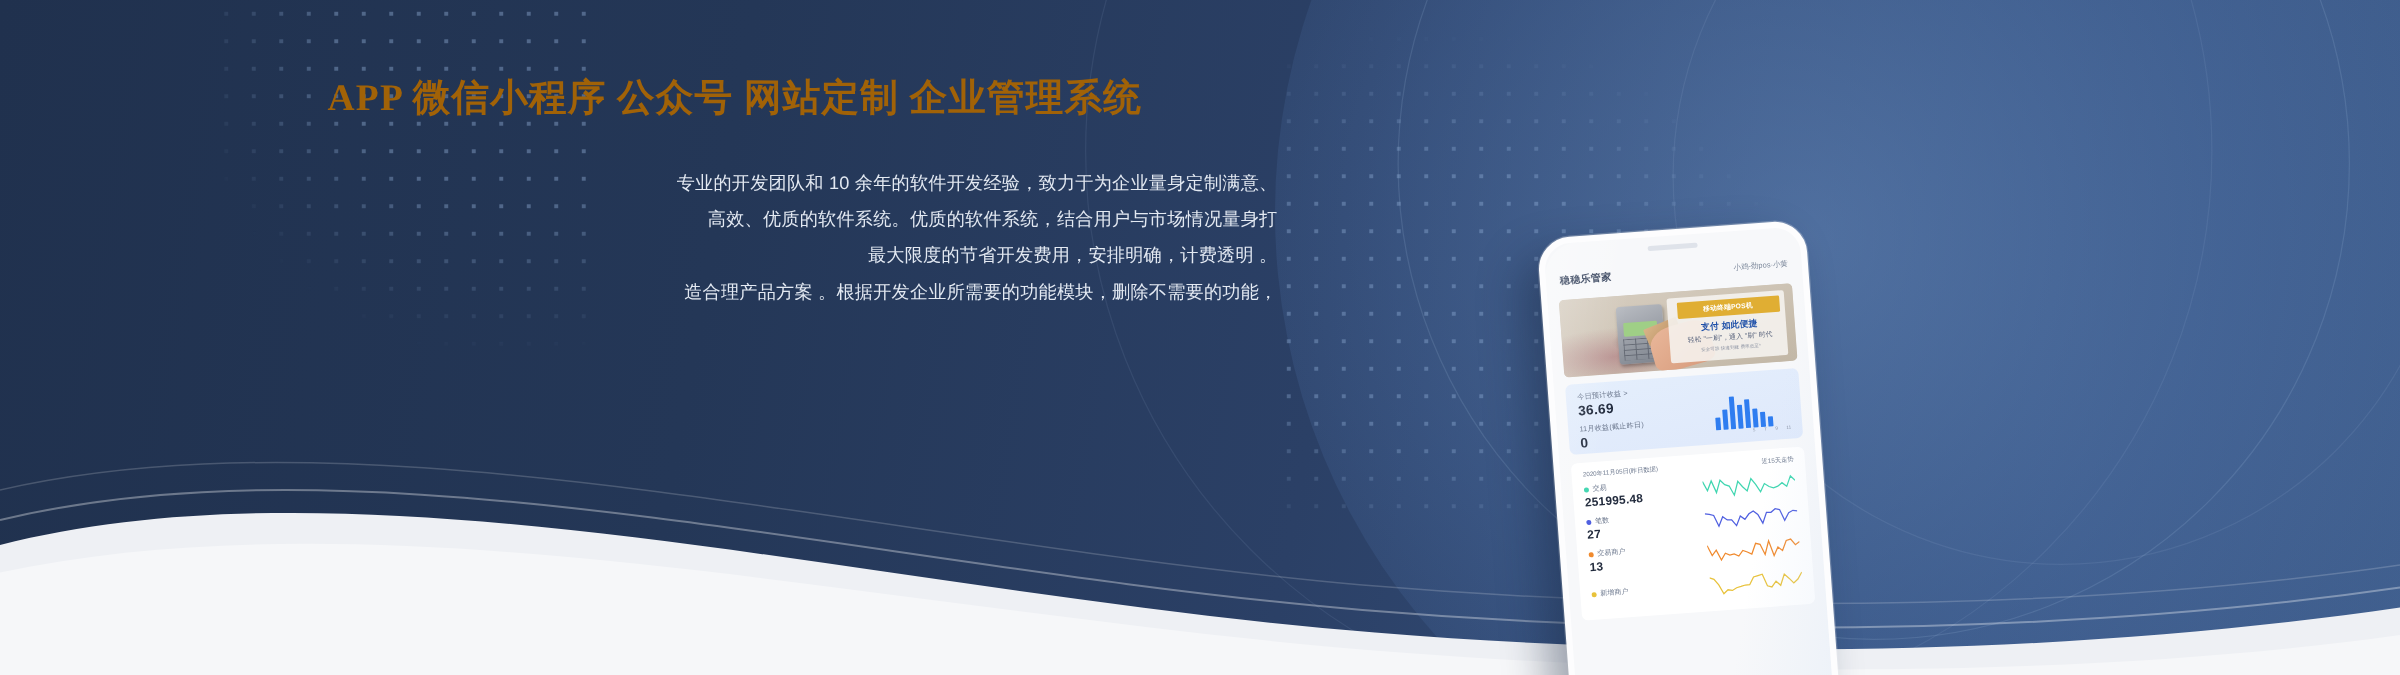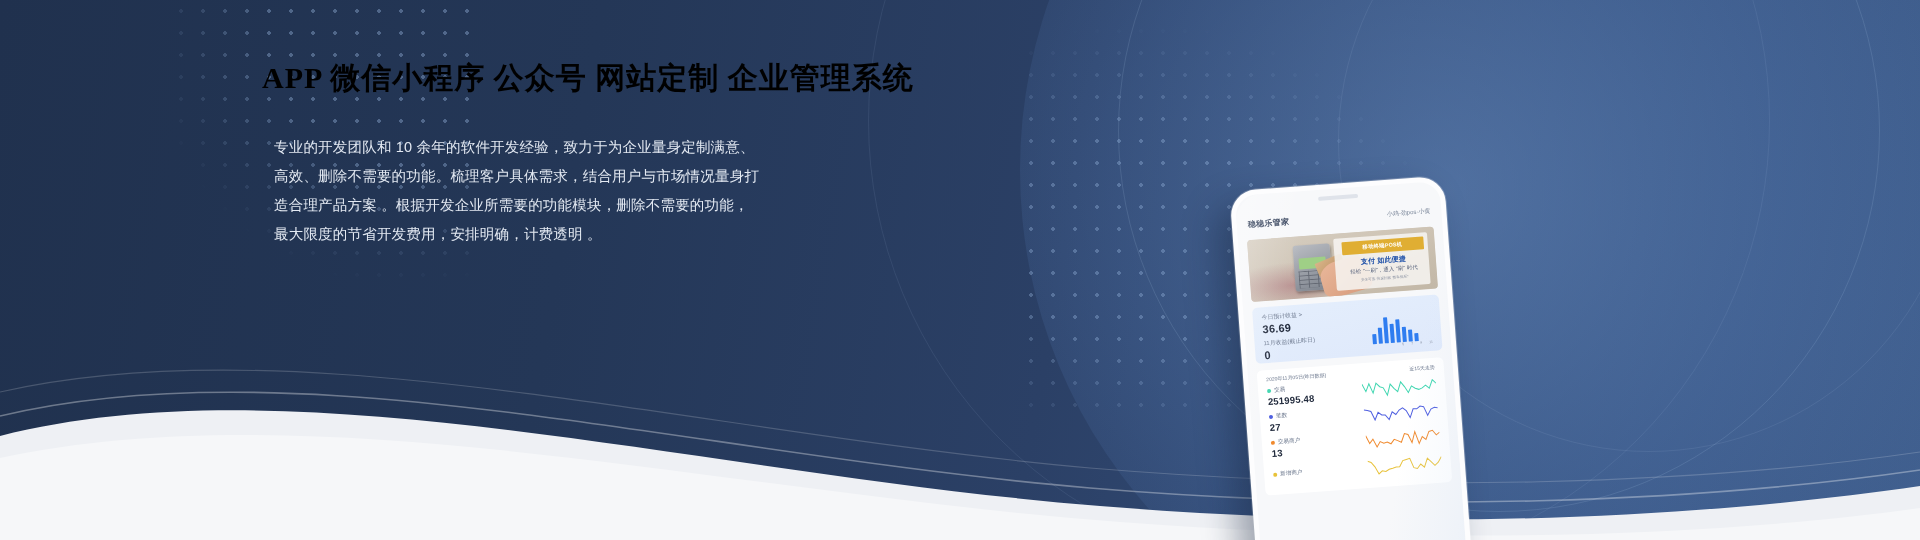--- a/index.html
+++ b/index.html
@@ -41,24 +41,24 @@
             mask-image:radial-gradient(ellipse at 30% 55%, #000 0%, #000 34%, rgba(0,0,0,0) 70%);
   }
 
   
   .wave{position:absolute;left:0;bottom:0;width:1920px;height:300px;}
 
   
   .copy{position:absolute;left:262px;top:58px;width:760px;}
   .headline{
     font-family:"Liberation Serif","DejaVu Serif",serif;
-    font-weight:700;font-size:30px;letter-spacing:1px;color:#000000;
+    font-weight:700;font-size:30px;letter-spacing:1px;color:#a16207;
     white-space:nowrap;margin:0 0 34px 0;
   }
-  .para{margin:12px;}
+  .para{margin:0;text-align:right;}
   .para-line{
     font-size:14.5px;color:#e3e9f2;line-height:29px;white-space:nowrap;letter-spacing:.2px;
   }
 
   
   .cta{position:absolute;left:262px;top:318px;width:198px;height:40px;}
   .cta-bar{
     position:absolute;left:0;top:0;width:198px;height:40px;
     background:#4b5a73;border-radius:3px;
   }
@@ -193,23 +193,23 @@
     <path d="M0,196 C300,120 700,234 1100,266 C1420,292 1700,278 1920,246 L1920,300 L0,300 Z" fill="#eef0f4"></path>
     <path d="M0,218 C320,150 720,252 1120,282 C1440,306 1720,296 1920,268 L1920,300 L0,300 Z" fill="#f6f7f9"></path>
     <path d="M0,176 C300,104 690,214 1090,248 C1400,274 1700,262 1920,230" fill="none" stroke="rgba(255,255,255,.34)" stroke-width="1.6"></path>
     <path d="M0,152 C300,84 690,192 1090,228 C1400,254 1700,244 1920,212" fill="none" stroke="rgba(255,255,255,.18)" stroke-width="1.2"></path>
   </svg>
 
   <div class="copy">
     <h1 class="headline">APP  微信小程序  公众号  网站定制 企业管理系统</h1>
     <div class="para">
       <div class="para-line">专业的开发团队和  10  余年的软件开发经验，致力于为企业量身定制满意、</div>
-      <div class="para-line">高效、删除不需要的功能。梳理客户具体需求，结合用户与市场情况量身打</div>
+      <div class="para-line">高效、优质的软件系统。优质的软件系统，结合用户与市场情况量身打</div>
+      <div class="para-line">最大限度的节省开发费用，安排明确，计费透明 。</div>
       <div class="para-line">造合理产品方案 。根据开发企业所需要的功能模块，删除不需要的功能，</div>
-      <div class="para-line">最大限度的节省开发费用，安排明确，计费透明 。</div>
     </div>
   </div>
 
 
   <div class="phone-wrap">
     <div class="phone">
       <div class="notch"></div>
 
       <div class="app-head">
         <span class="app-title">稳稳乐管家</span>

